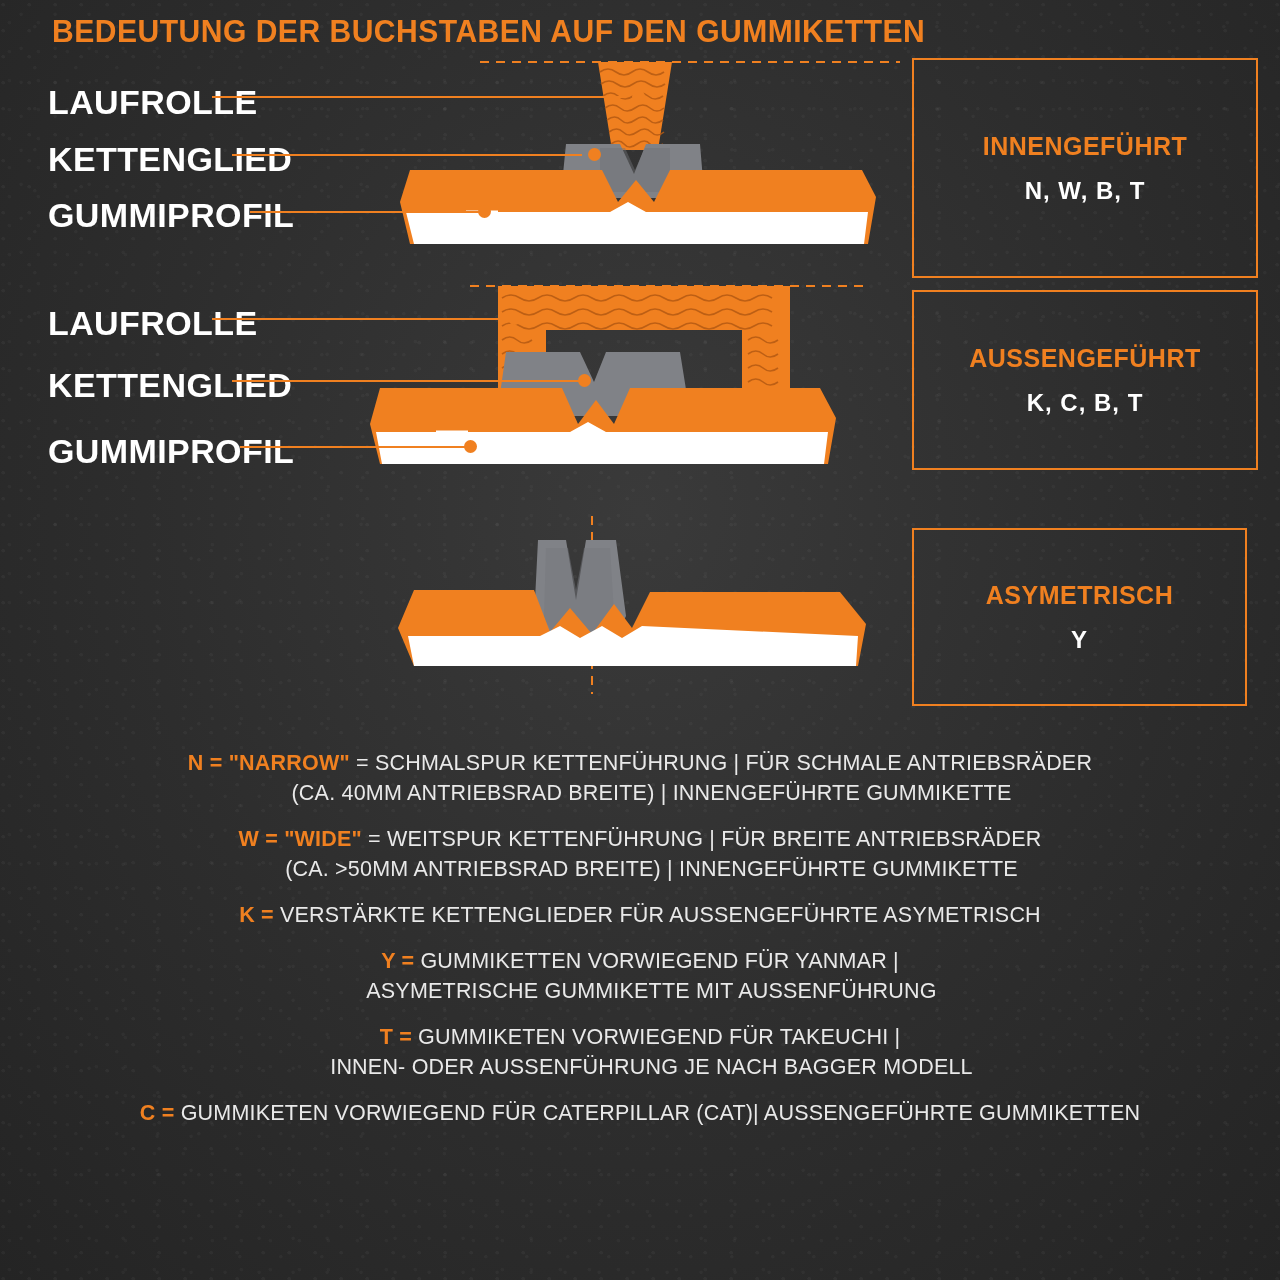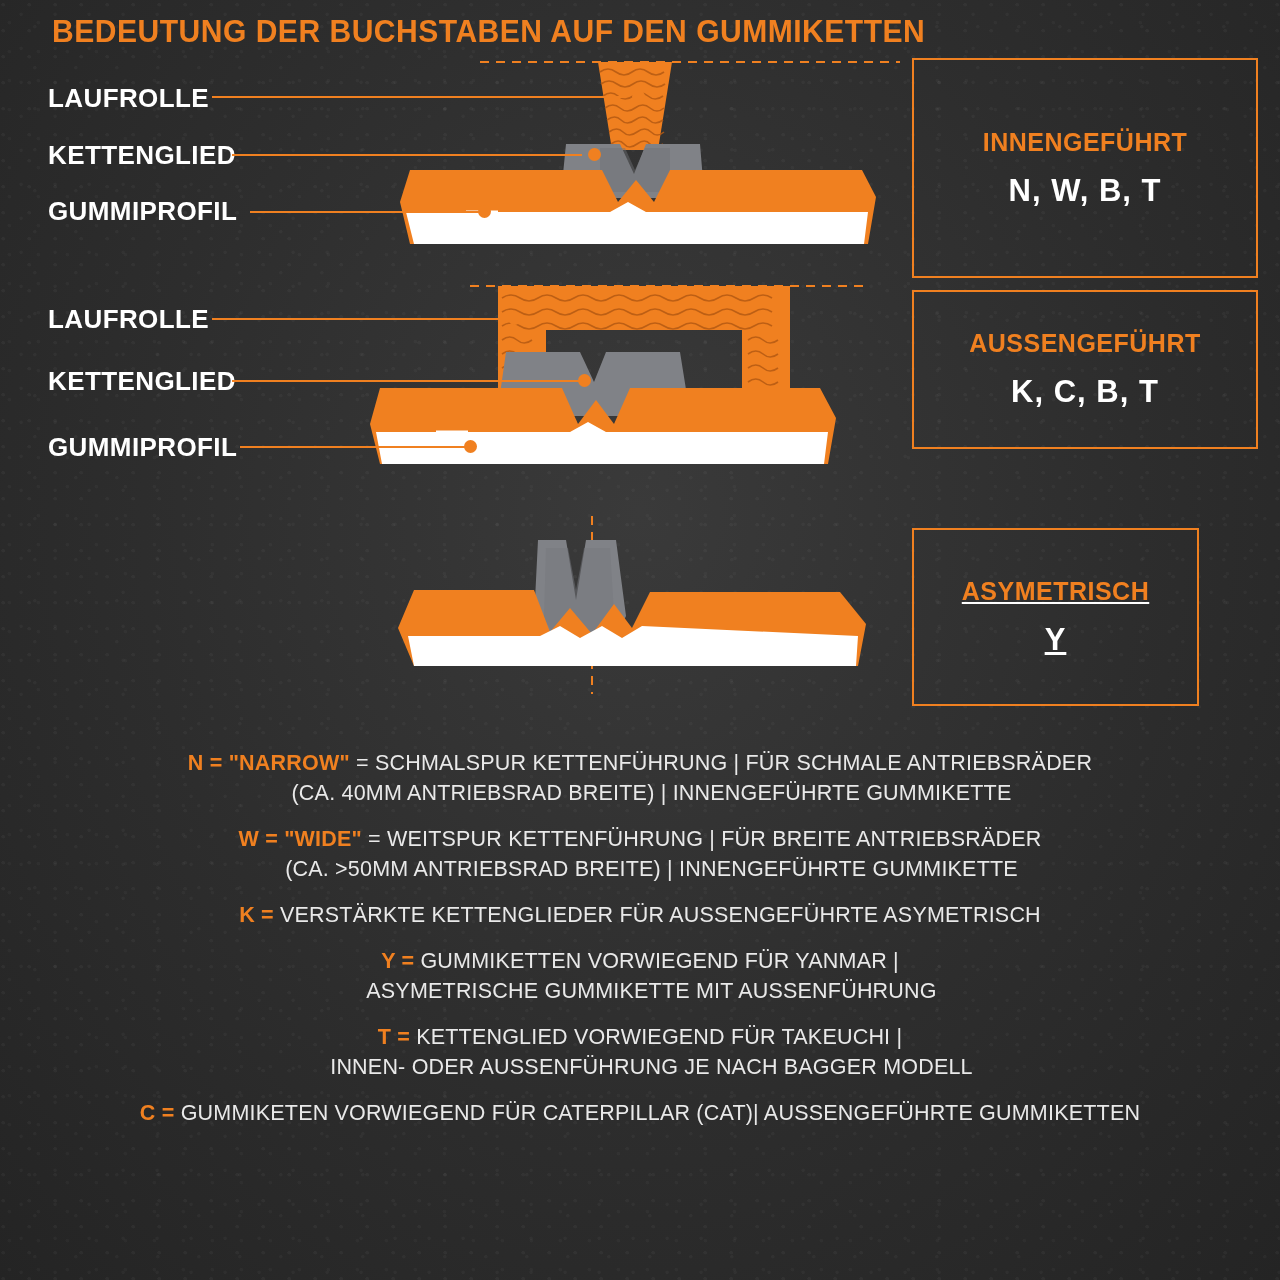--- a/index.html
+++ b/index.html
@@ -32,21 +32,21 @@
     color: #f08020;
     font-stretch: condensed;
     transform: scaleX(0.97);
     transform-origin: left center;
     white-space: nowrap;
   }
 
   
   .callout {
     position: absolute;
-    font-size: 26px;
+    font-size: 34px;
     font-weight: bold;
     letter-spacing: 0.4px;
     color: #ffffff;
     white-space: nowrap;
   }
 
   
   .leader {
     position: absolute;
     height: 2px;
@@ -72,21 +72,21 @@
   }
   .box-title {
     font-size: 25px;
     font-weight: bold;
     color: #f08020;
     letter-spacing: 0.5px;
     margin-bottom: 16px;
     text-align: center;
   }
   .box-letters {
-    font-size: 31px;
+    font-size: 24px;
     font-weight: bold;
     color: #ffffff;
     letter-spacing: 1px;
     text-align: center;
   }
 
   
   .legend {
     position: absolute;
     left: 0;
@@ -200,26 +200,26 @@
 
     <path d="M44,82 L164,82 L180,124 L200,100 L222,126 L244,96 L262,120 L280,84 L470,84 L496,116 L488,158 L44,158 L28,120 Z" fill="#f08020"></path>
     <path d="M38,128 L170,128 L190,118 L210,130 L232,118 L252,130 L272,118 L488,128 L486,158 L44,158 Z" fill="#ffffff"></path>
   </svg>
 
   <div class="box" style="left:912px; top:58px; width:346px; height:220px;">
     <div class="box-title">INNENGEFÜHRT</div>
     <div class="box-letters">N, W, B, T</div>
   </div>
 
-  <div class="box" style="left:912px; top:290px; width:346px; height:159px;">
+  <div class="box" style="left:912px; top:290px; width:346px; height:180px;">
     <div class="box-title">AUSSENGEFÜHRT</div>
     <div class="box-letters">K, C, B, T</div>
   </div>
 
-  <div class="box" style="left:912px; top:528px; width:287px; height:178px;text-decoration:underline;">
+  <div class="box" style="left:912px; top:528px; width:335px; height:178px;">
     <div class="box-title">ASYMETRISCH</div>
     <div class="box-letters">Y</div>
   </div>
 
   <div class="legend">
 
     <div class="legend-row">
       <span class="key">N = "NARROW"</span><span> = SCHMALSPUR KETTENFÜHRUNG | FÜR SCHMALE ANTRIEBSRÄDER</span>
       <span class="l2">(CA. 40MM ANTRIEBSRAD BREITE) | INNENGEFÜHRTE GUMMIKETTE</span>
     </div>
@@ -233,21 +233,21 @@
       <span class="key">K = </span><span> VERSTÄRKTE KETTENGLIEDER FÜR AUSSENGEFÜHRTE ASYMETRISCH</span>
     </div>
 
 
     <div class="legend-row">
       <span class="key">Y = </span><span> GUMMIKETTEN VORWIEGEND FÜR YANMAR |</span>
       <span class="l2">ASYMETRISCHE GUMMIKETTE MIT AUSSENFÜHRUNG</span>
     </div>
 
     <div class="legend-row">
-      <span class="key">T = </span><span> KETTENGLIED VORWIEGEND FÜR TAKEUCHI |</span>
+      <span class="key">T = </span><span> GUMMIKETEN VORWIEGEND FÜR TAKEUCHI |</span>
       <span class="l2">INNEN- ODER AUSSENFÜHRUNG JE NACH BAGGER MODELL</span>
     </div>
 
     <div class="legend-row">
       <span class="key">C = </span><span> GUMMIKETEN VORWIEGEND FÜR CATERPILLAR (CAT)| AUSSENGEFÜHRTE GUMMIKETTEN</span>
     </div>
 
   </div>
 
 </div>

